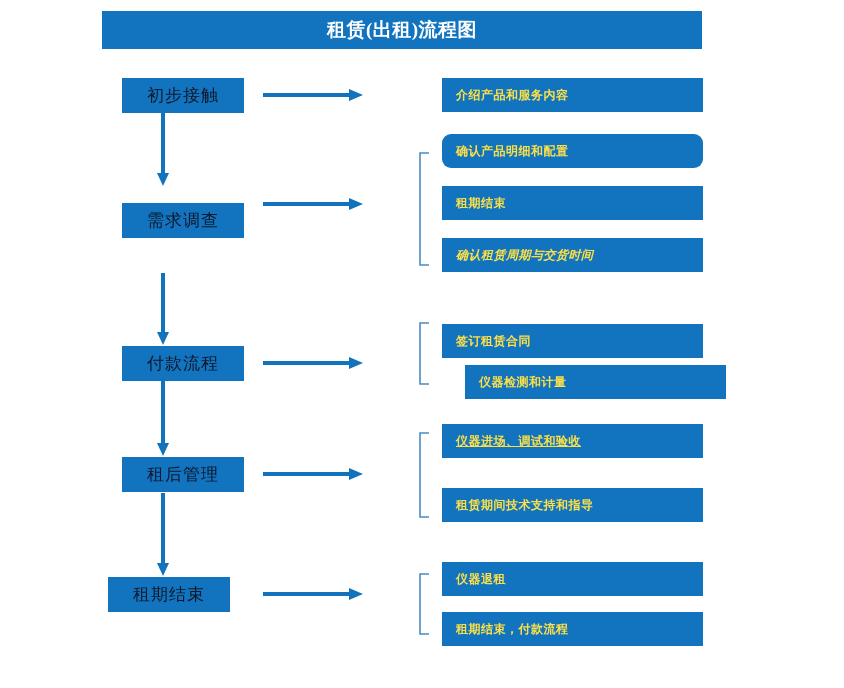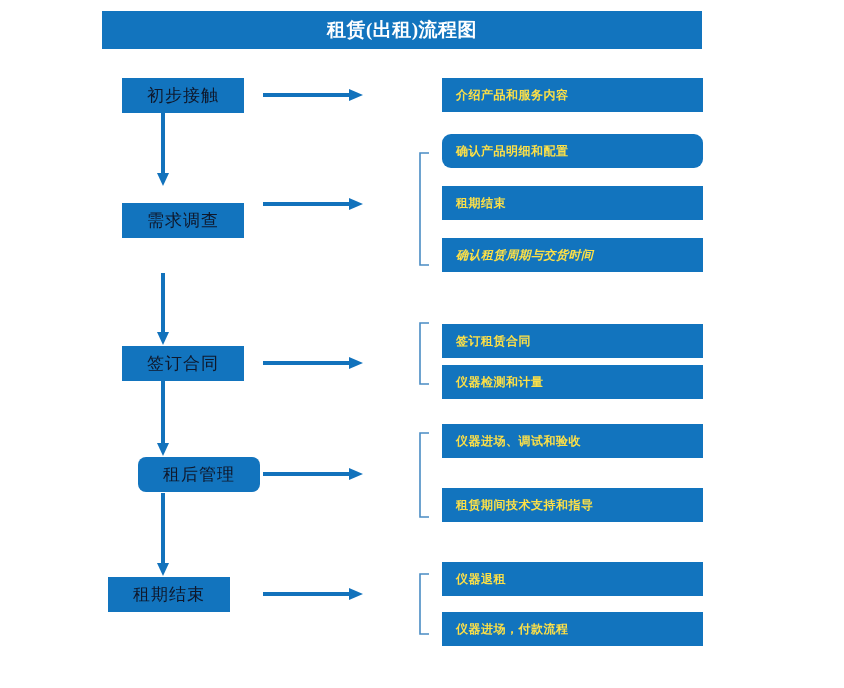--- a/index.html
+++ b/index.html
@@ -88,35 +88,35 @@
 </head>
 <body>
 
 <div id="canvas">
 
   <div class="title-bar">租赁(出租)流程图</div>
 
   <div id="stages-layer">
       <div class="stage-box" style="left: 102px; top: 78px;">初步接触</div>
       <div class="stage-box" style="left: 102px; top: 203px;">需求调查</div>
-      <div class="stage-box" style="left: 102px; top: 346px;">签订合同</div>
-      <div class="stage-box" style="left: 118px; top: 457px; border-radius: 8px;">租后管理</div>
+      <div class="stage-box" style="left: 102px; top: 346px;">付款流程</div>
+      <div class="stage-box" style="left: 102px; top: 457px;">租后管理</div>
       <div class="stage-box" style="left: 88px; top: 577px;">租期结束</div>
     </div>
   <div id="details-layer">
       <div class="detail-box" style="top: 78px;">介绍产品和服务内容</div>
       <div class="detail-box" style="top: 134px; border-radius: 9px;">确认产品明细和配置</div>
       <div class="detail-box" style="top: 186px;">租期结束</div>
       <div class="detail-box" style="top: 238px; font-style: italic;">确认租赁周期与交货时间</div>
       <div class="detail-box" style="top: 314px; margin-top: 10px;">签订租赁合同</div>
-      <div class="detail-box" style="top: 365px;">仪器检测和计量</div>
-      <div class="detail-box" style="top: 424px;">仪器进场、调试和验收</div>
+      <div class="detail-box" style="top: 365px; margin-left: 23px;">仪器检测和计量</div>
+      <div class="detail-box" style="top: 424px; text-decoration: underline;">仪器进场、调试和验收</div>
       <div class="detail-box" style="top: 488px; text-align: right;">租赁期间技术支持和指导</div>
       <div class="detail-box" style="top: 562px;">仪器退租</div>
-      <div class="detail-box" style="top: 612px;">仪器进场，付款流程</div>
+      <div class="detail-box" style="top: 612px;">租期结束，付款流程</div>
     </div>
   <div id="arrows-layer">
       <div class="arrow-h" style="left: 263px; top: 88px; width: 100px;">
         <svg width="100" height="14" viewBox="0 0 100 14">
           <rect x="0" y="5" width="88" height="4" fill="#1272BC"></rect>
           <polygon points="86,1 100,7 86,13" fill="#1272BC"></polygon>
         </svg>
       </div>
       <div class="arrow-h" style="left: 263px; top: 197px; width: 100px;">
         <svg width="100" height="14" viewBox="0 0 100 14">

